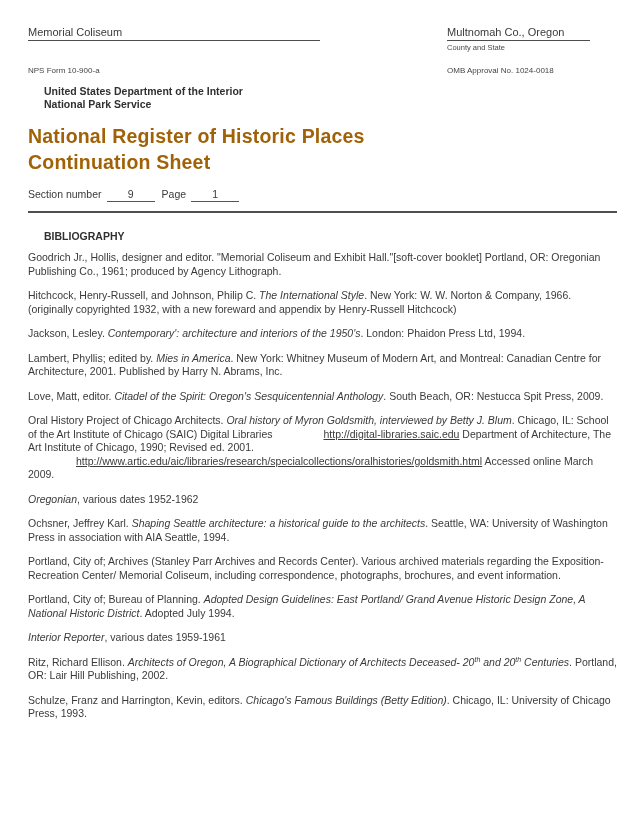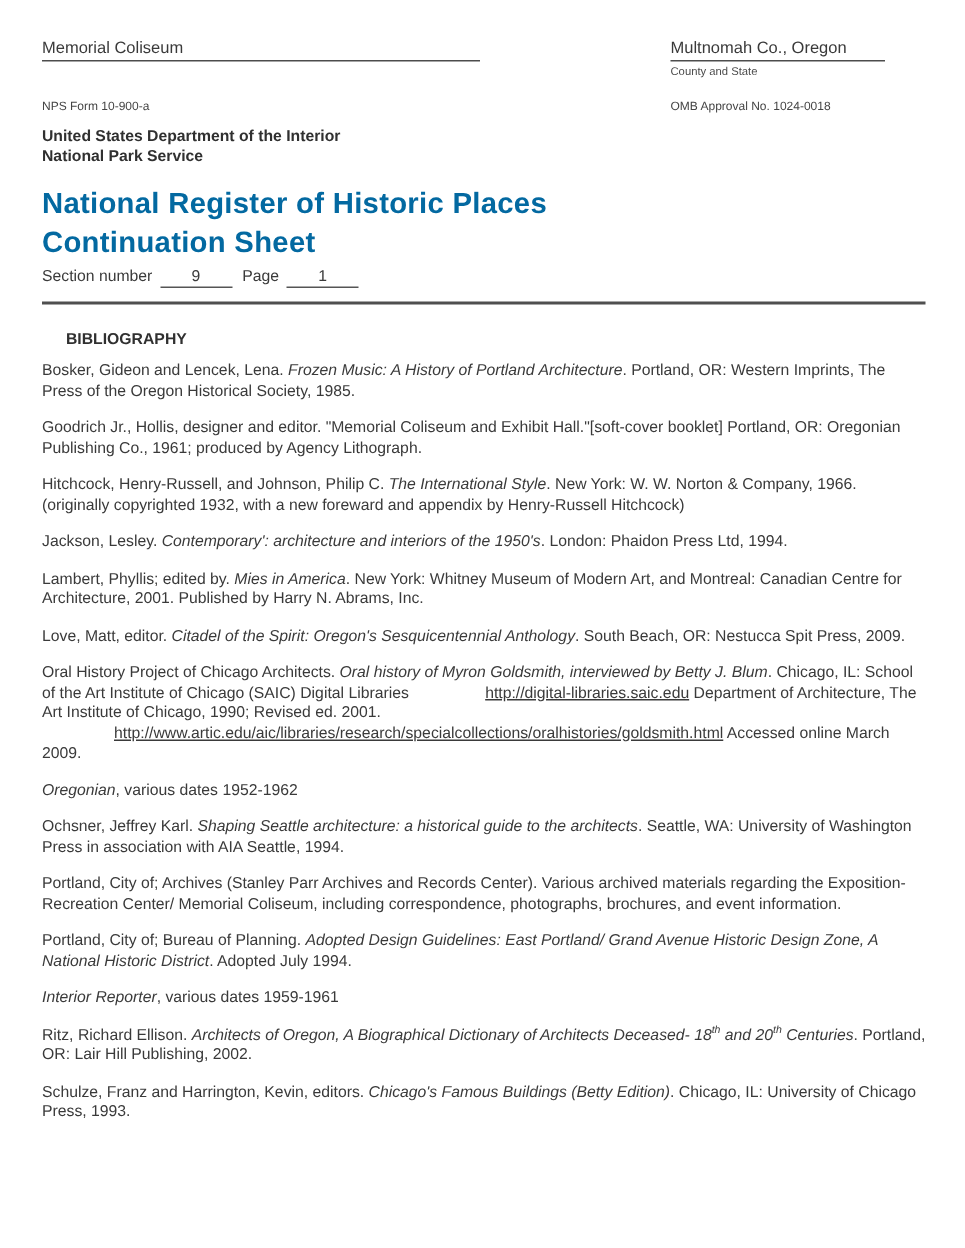--- a/index.html
+++ b/index.html
@@ -24,30 +24,30 @@
     padding-bottom:1px;
   }
   .hdr-left .field-value { width:292px; }
   .hdr-right .field-value { width:143px; }
   .field-label { font-size:7.5px; color:#4a4a4a; margin-top:2px; }
   
   .form-row { display:flex; margin-top:14px; font-size:8px; color:#454545;gap:16px; }
   .form-row .fr-left { flex:1; }
   .form-row .fr-right { width:170px; }
   
-  .dept-block { margin-top:10px; }
+  .dept-block { margin-top:10px;margin-left:16px; }
   .dept-line { font-size:10.5px; font-weight:bold; line-height:12.5px; color:#303030; }
   
   .title-block { margin-top:13px; }
   .title-line {
     font-size:19.5px; font-weight:bold; line-height:26px;
-    color:#0369a1; letter-spacing:0.2px;
+    color:#a16207; letter-spacing:0.2px;
   }
   
-  .section-row { margin-top:3px; font-size:10.5px; color:#3a3a3a; }
+  .section-row { margin-top:13px; font-size:10.5px; color:#3a3a3a; }
   .blank-field {
     display:inline-block;
     min-width:44px;
     text-align:center;
     border-bottom:1px solid #555;
     margin:0 7px 0 5px;
     padding:0 2px 1px 2px;
   }
   
   .rule {
@@ -100,29 +100,28 @@
   </div>
 
   <div class="section-row">
     <span>Section number</span><span class="blank-field">9</span><span>Page</span><span class="blank-field">1</span>
   </div>
 
   <hr class="rule">
 
   <div class="bib-heading">BIBLIOGRAPHY</div>
   <div class="bib-list" id="bib">
-      <p class="bib-entry"><span>Bosker, Gideon and Lencek, Lena. </span><i>Frozen Music: A History of Portland Architecture</i><span>. Portland, OR: Western Imprints, The Press of the Oregon Historical Society, 1985.</span></p>
       <p class="bib-entry"><span>Goodrich Jr., Hollis, designer and editor. "Memorial Coliseum and Exhibit Hall."[soft-cover booklet] Portland, OR: Oregonian Publishing Co., 1961; produced by Agency Lithograph.</span></p>
       <p class="bib-entry"><span>Hitchcock, Henry-Russell, and Johnson, Philip C. </span><i>The International Style</i><span>. New York: W. W. Norton &amp; Company, 1966. (originally copyrighted 1932, with a new foreward and appendix by Henry-Russell Hitchcock)</span></p>
       <p class="bib-entry"><span>Jackson, Lesley. </span><i>Contemporary': architecture and interiors of the 1950's</i><span>. London: Phaidon Press Ltd, 1994.</span></p>
       <p class="bib-entry"><span>Lambert, Phyllis; edited by. </span><i>Mies in America</i><span>. New York: Whitney Museum of Modern Art, and Montreal: Canadian Centre for Architecture, 2001. Published by Harry N. Abrams, Inc.</span></p>
       <p class="bib-entry"><span>Love, Matt, editor. </span><i>Citadel of the Spirit: Oregon's Sesquicentennial Anthology</i><span>. South Beach, OR: Nestucca Spit Press, 2009.</span></p>
       <p class="bib-entry"><span>Oral History Project of Chicago Architects. </span><i>Oral history of Myron Goldsmith, interviewed by Betty J. Blum</i><span>. Chicago, IL: School of the Art Institute of Chicago (SAIC) Digital Libraries </span><span class="url">http://digital-libraries.saic.edu</span><span> Department of Architecture, The Art Institute of Chicago, 1990; Revised ed. 2001. </span><span class="url">http://www.artic.edu/aic/libraries/research/specialcollections/oralhistories/goldsmith.html</span><span> Accessed online March 2009.</span></p>
       <p class="bib-entry"><i>Oregonian</i><span>, various dates 1952-1962</span></p>
       <p class="bib-entry"><span>Ochsner, Jeffrey Karl. </span><i>Shaping Seattle architecture: a historical guide to the architects</i><span>. Seattle, WA: University of Washington Press in association with AIA Seattle, 1994.</span></p>
       <p class="bib-entry"><span>Portland, City of; Archives (Stanley Parr Archives and Records Center). Various archived materials regarding the Exposition-Recreation Center/ Memorial Coliseum, including correspondence, photographs, brochures, and event information.</span></p>
       <p class="bib-entry"><span>Portland, City of; Bureau of Planning. </span><i>Adopted Design Guidelines: East Portland/ Grand Avenue Historic Design Zone, A National Historic District</i><span>. Adopted July 1994.</span></p>
       <p class="bib-entry"><i>Interior Reporter</i><span>, various dates 1959-1961</span></p>
-      <p class="bib-entry"><span>Ritz, Richard Ellison. </span><i>Architects of Oregon, A Biographical Dictionary of Architects Deceased- 18</i><sup class="it">th</sup><i> and 20</i><sup class="it">th</sup><i> Centuries</i><span>. Portland, OR: Lair Hill Publishing, 2002.</span></p>
+      <p class="bib-entry"><span>Ritz, Richard Ellison. </span><i>Architects of Oregon, A Biographical Dictionary of Architects Deceased- 20</i><sup class="it">th</sup><i> and 20</i><sup class="it">th</sup><i> Centuries</i><span>. Portland, OR: Lair Hill Publishing, 2002.</span></p>
       <p class="bib-entry"><span>Schulze, Franz and Harrington, Kevin, editors. </span><i>Chicago's Famous Buildings (Betty Edition)</i><span>. Chicago, IL: University of Chicago Press, 1993.</span></p>
     </div>
 
 </div>
 
 </body></html>

